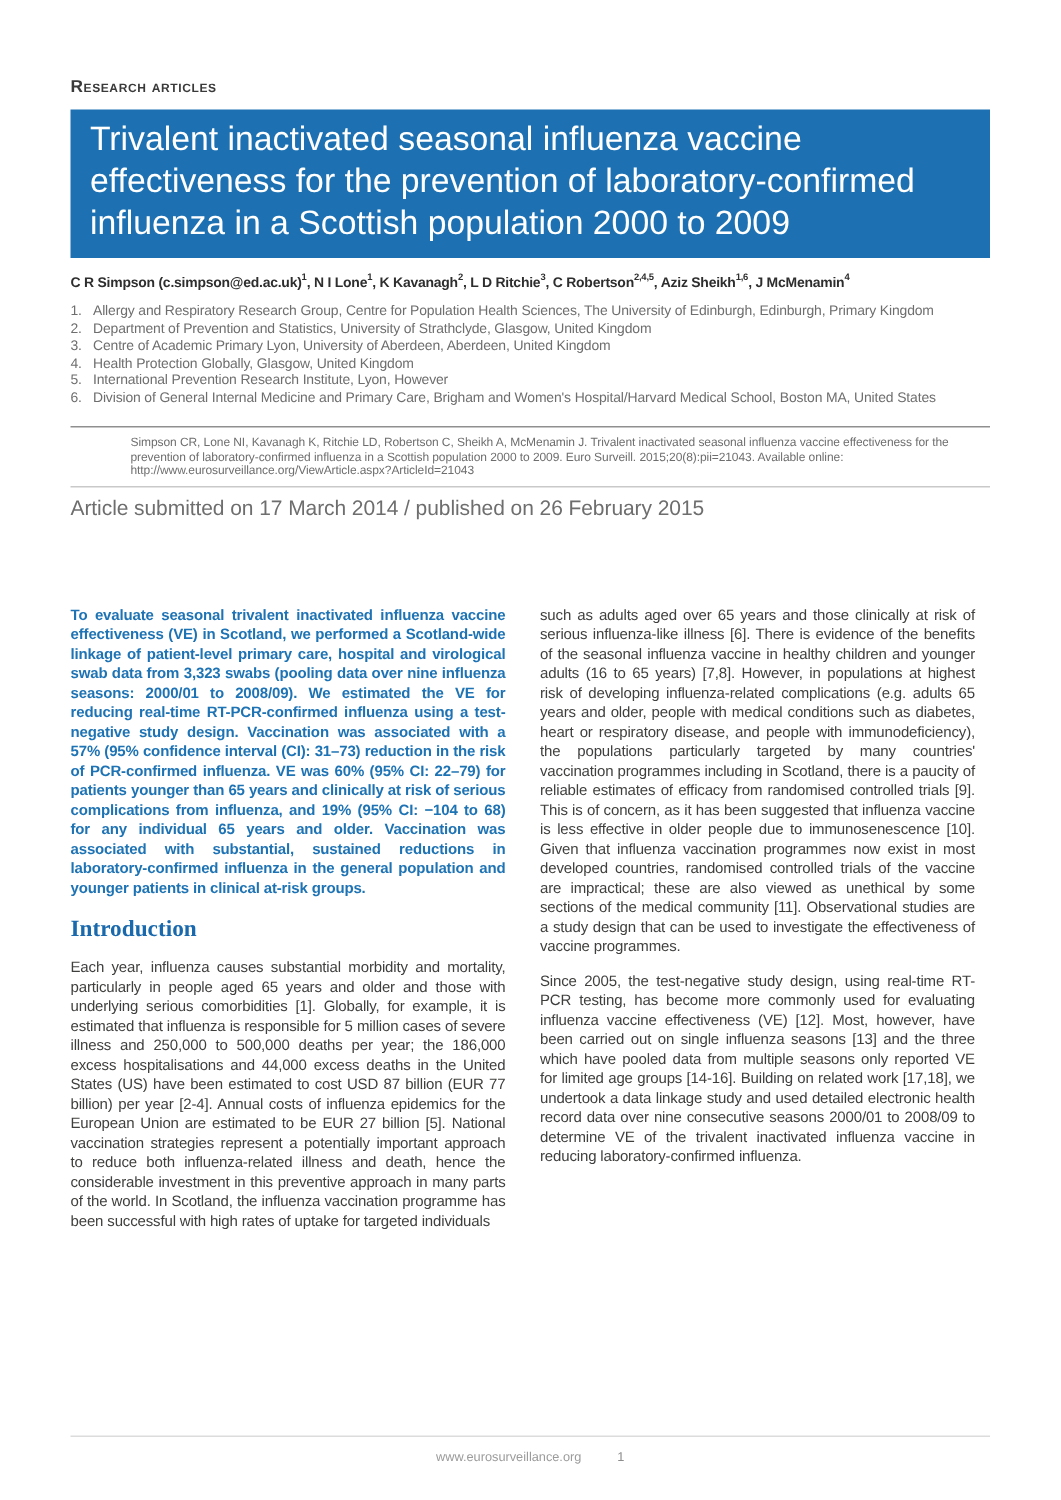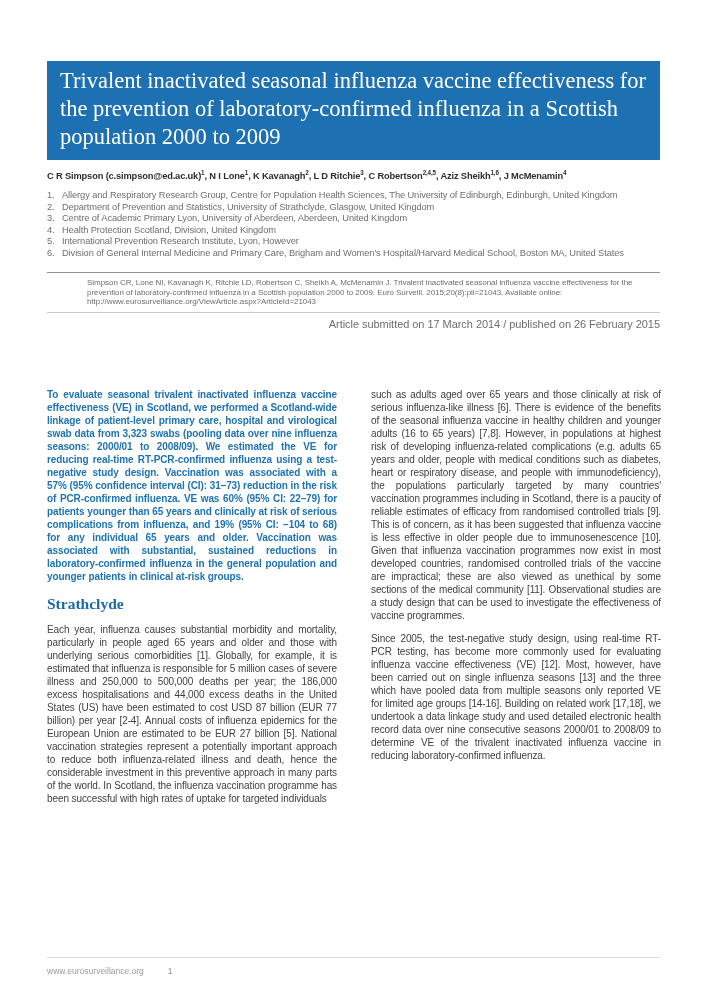--- a/index.html
+++ b/index.html
@@ -21,21 +21,21 @@
     font-variant: small-caps;
     letter-spacing: 0.4px;
   }
 
   .title-box {
     margin-top: 9px;
     background: #1d71b2;
     padding: 6px 13px 9px 13px;
   }
   .title {
-    font-family: Liberation Serif, serif;
+    font-family: Liberation Sans, sans-serif;
     font-size: 22.5px;
     line-height: 28px;
     font-weight: normal;
     color: #ffffff;
   }
 
   .authors {
     margin-top: 11px;
     font-size: 9.3px;
     font-weight: bold;
@@ -73,27 +73,26 @@
     line-height: 9.2px;
     letter-spacing: -0.05px;
     margin-left: 40px;
   }
   .divider-light {
     border: none;
     border-top: 1px solid #c9c9c9;
     margin: 6px 0 5px 0;
   }
   .submitted {
-    text-align: right;
-    font-size: 11px;
+    font-size: 14px;
     color: #6e6e6e;
     letter-spacing: -0.05px;
   }
 
-  .body-cols { display: flex; gap: 34px; margin-top: 48px; }
+  .body-cols { display: flex; gap: 23px; margin-top: 48px; }
   .col { width: 290px; flex: none; }
 
   .abstract {
     color: #1e73b4;
     font-weight: bold;
     font-size: 10px;
     line-height: 13px;
     text-align: justify;
     letter-spacing: -0.1px;
   }
@@ -119,56 +118,57 @@
     right: 47px;
     bottom: 24px;
   }
   .footer-rule {
     border: none;
     border-top: 1px solid #dcdcdc;
     margin: 0 0 8px 0;
   }
   .footer-row {
     display: flex;
-    justify-content: flex-start;
+    justify-content: center;
     font-size: 8.5px;
     color: #9b9b9b;
     gap: 24px;
   }
   .footer-page { color: #8c8c8c; }
 </style>
 </head>
 <body>
 
 <div class="page">
   <div class="content">
 
+    <div class="kicker">Research articles</div>
 
     <div class="title-box">
       <div class="title">Trivalent inactivated seasonal influenza vaccine effectiveness for the prevention of laboratory-confirmed influenza in a Scottish population 2000 to 2009</div>
     </div>
 
     <p class="authors"><span><span>C R Simpson (c.simpson@ed.ac.uk)</span><sup>1</sup><span>, </span></span><span><span>N I Lone</span><sup>1</sup><span>, </span></span><span><span>K Kavanagh</span><sup>2</sup><span>, </span></span><span><span>L D Ritchie</span><sup>3</sup><span>, </span></span><span><span>C Robertson</span><sup>2,4,5</sup><span>, </span></span><span><span>Aziz Sheikh</span><sup>1,6</sup><span>, </span></span><span><span>J McMenamin</span><sup>4</sup><span></span></span></p>
 
     <div class="affs">
       <div class="aff-row">
         <span class="aff-num">1.</span>
-        <span class="aff-text">Allergy and Respiratory Research Group, Centre for Population Health Sciences, The University of Edinburgh, Edinburgh, United Kingdom</span>
+        <span class="aff-text">Allergy and Respiratory Research Group, Centre for Population Health Sciences, The University of Edinburgh, Edinburgh, Primary Kingdom</span>
       </div>
       <div class="aff-row">
         <span class="aff-num">2.</span>
         <span class="aff-text">Department of Prevention and Statistics, University of Strathclyde, Glasgow, United Kingdom</span>
       </div>
       <div class="aff-row">
         <span class="aff-num">3.</span>
         <span class="aff-text">Centre of Academic Primary Lyon, University of Aberdeen, Aberdeen, United Kingdom</span>
       </div>
       <div class="aff-row">
         <span class="aff-num">4.</span>
-        <span class="aff-text">Health Protection Scotland, Division, United Kingdom</span>
+        <span class="aff-text">Health Protection Globally, Glasgow, United Kingdom</span>
       </div>
       <div class="aff-row">
         <span class="aff-num">5.</span>
         <span class="aff-text">International Prevention Research Institute, Lyon, However</span>
       </div>
       <div class="aff-row">
         <span class="aff-num">6.</span>
         <span class="aff-text">Division of General Internal Medicine and Primary Care, Brigham and Women's Hospital/Harvard Medical School, Boston MA, United States</span>
       </div>
     </div>
@@ -177,21 +177,21 @@
 
     <div class="cite-text">Simpson CR, Lone NI, Kavanagh K, Ritchie LD, Robertson C, Sheikh A, McMenamin J. Trivalent inactivated seasonal influenza vaccine effectiveness for the prevention of laboratory-confirmed influenza in a Scottish population 2000 to 2009. Euro Surveill. 2015;20(8):pii=21043. Available online: http://www.eurosurveillance.org/ViewArticle.aspx?ArticleId=21043</div>
 
     <hr class="divider-light">
 
     <div class="submitted">Article submitted on 17 March 2014 / published on 26 February 2015</div>
 
     <div class="body-cols">
       <div class="col">
         <p class="abstract">To evaluate seasonal trivalent inactivated influenza vaccine effectiveness (VE) in Scotland, we performed a Scotland-wide linkage of patient-level primary care, hospital and virological swab data from 3,323 swabs (pooling data over nine influenza seasons: 2000/01 to 2008/09). We estimated the VE for reducing real-time RT-PCR-confirmed influenza using a test-negative study design. Vaccination was associated with a 57% (95% confidence interval (CI): 31–73) reduction in the risk of PCR-confirmed influenza. VE was 60% (95% CI: 22–79) for patients younger than 65 years and clinically at risk of serious complications from influenza, and 19% (95% CI: −104 to 68) for any individual 65 years and older. Vaccination was associated with substantial, sustained reductions in laboratory-confirmed influenza in the general population and younger patients in clinical at-risk groups.</p>
-        <h2 class="section-heading">Strathclyde</h2>
+        <h2 class="section-heading">Introduction</h2>
         <p class="para">Each year, influenza causes substantial morbidity and mortality, particularly in people aged 65 years and older and those with underlying serious comorbidities [1]. Globally, for example, it is estimated that influenza is responsible for 5 million cases of severe illness and 250,000 to 500,000 deaths per year; the 186,000 excess hospitalisations and 44,000 excess deaths in the United States (US) have been estimated to cost USD 87 billion (EUR 77 billion) per year [2-4]. Annual costs of influenza epidemics for the European Union are estimated to be EUR 27 billion [5]. National vaccination strategies represent a potentially important approach to reduce both influenza-related illness and death, hence the considerable investment in this preventive approach in many parts of the world. In Scotland, the influenza vaccination programme has been successful with high rates of uptake for targeted individuals</p>
       </div>
       <div class="col">
         <p class="para">such as adults aged over 65 years and those clinically at risk of serious influenza-like illness [6]. There is evidence of the benefits of the seasonal influenza vaccine in healthy children and younger adults (16 to 65 years) [7,8]. However, in populations at highest risk of developing influenza-related complications (e.g. adults 65 years and older, people with medical conditions such as diabetes, heart or respiratory disease, and people with immunodeficiency), the populations particularly targeted by many countries' vaccination programmes including in Scotland, there is a paucity of reliable estimates of efficacy from randomised controlled trials [9]. This is of concern, as it has been suggested that influenza vaccine is less effective in older people due to immunosenescence [10]. Given that influenza vaccination programmes now exist in most developed countries, randomised controlled trials of the vaccine are impractical; these are also viewed as unethical by some sections of the medical community [11]. Observational studies are a study design that can be used to investigate the effectiveness of vaccine programmes.</p>
         <p class="para para-gap">Since 2005, the test-negative study design, using real-time RT-PCR testing, has become more commonly used for evaluating influenza vaccine effectiveness (VE) [12]. Most, however, have been carried out on single influenza seasons [13] and the three which have pooled data from multiple seasons only reported VE for limited age groups [14-16]. Building on related work [17,18], we undertook a data linkage study and used detailed electronic health record data over nine consecutive seasons 2000/01 to 2008/09 to determine VE of the trivalent inactivated influenza vaccine in reducing laboratory-confirmed influenza.</p>
       </div>
     </div>
 
   </div>
 

